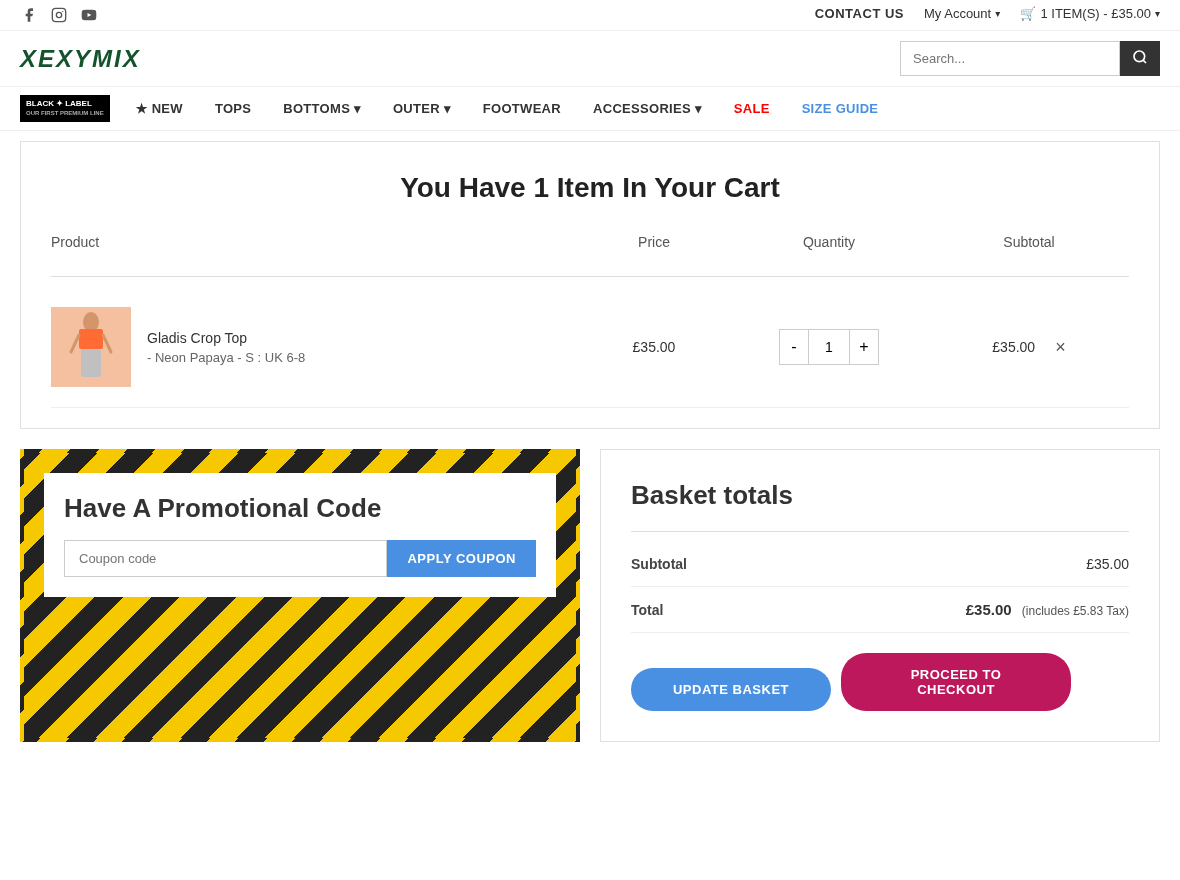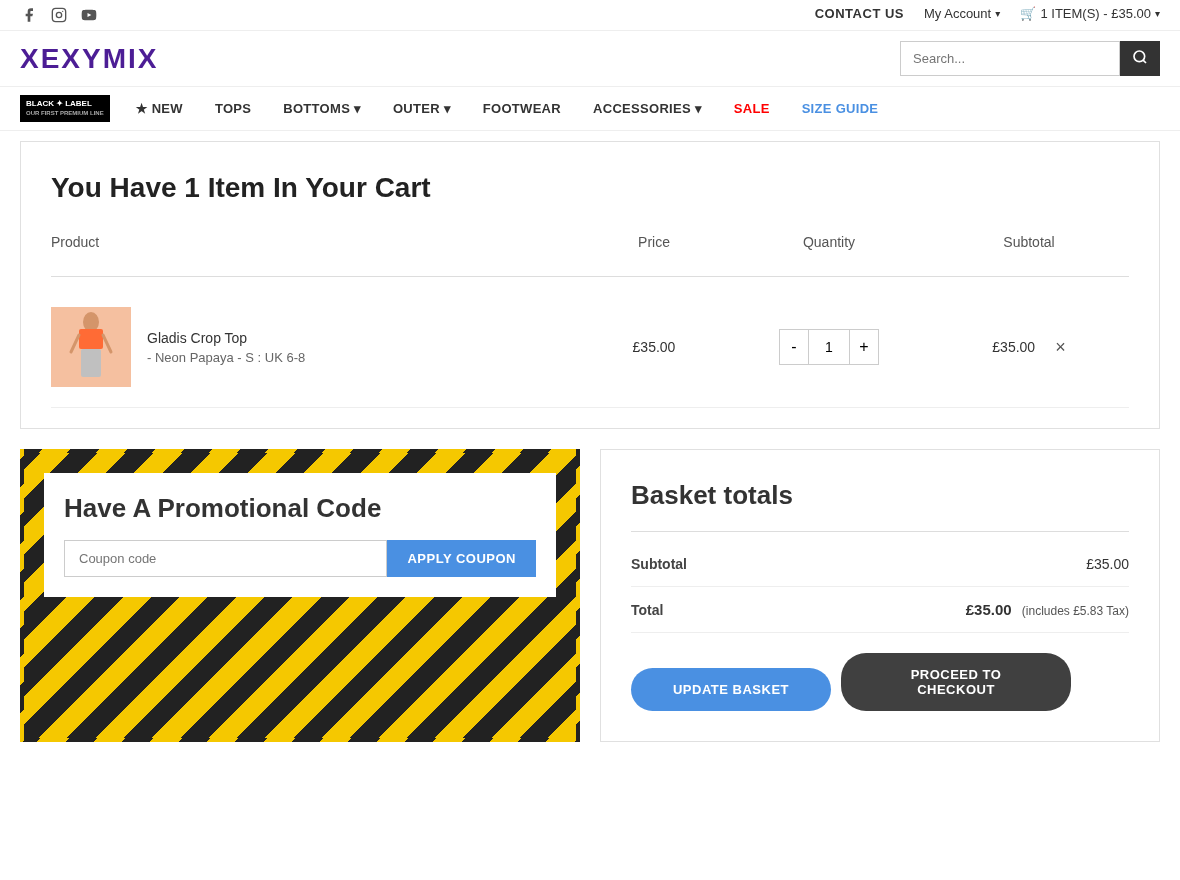--- a/index.html
+++ b/index.html
@@ -22,21 +22,21 @@
     .cart-link { text-decoration: none; color: #333; font-size: 13px; display: flex; align-items: center; gap: 4px; }
     .chevron-down { font-size: 10px; }
 
     
     .header {
       display: flex;
       align-items: center;
       padding: 10px 20px;
       gap: 20px;
     }
-    .logo { font-size: 28px; font-weight: 900; letter-spacing: 2px; color: #4c1d95; text-decoration: none; flex: 0 0 auto; }
+    .logo { font-size: 24px; font-weight: 900; letter-spacing: 2px; color: #14532d; text-decoration: none; flex: 0 0 auto; font-style: italic; }
     .search-wrapper { display: flex; margin-left: auto; }
     .search-input {
       border: 1px solid #ccc;
       padding: 8px 12px;
       font-size: 13px;
       width: 220px;
       outline: none;
       color: #999;
     }
     .search-btn {
@@ -90,20 +90,21 @@
     .cart-section {
       border: 1px solid #e0e0e0;
       padding: 30px 30px 20px 30px;
       margin-bottom: 20px;
     }
     .cart-title {
       font-size: 28px;
       font-weight: 700;
       margin-bottom: 30px;
       color: #222;
+      text-align: center;
     }
     .cart-table-header {
       display: grid;
       grid-template-columns: 1fr 150px 200px 200px;
       border-bottom: 1px solid #ddd;
       padding-bottom: 26px;
       margin-bottom: 10px;
     }
     .cart-table-header span {
       font-size: 14px;
@@ -234,21 +235,21 @@
       border: none;
       padding: 14px 30px;
       font-size: 13px;
       font-weight: 700;
       cursor: pointer;
       letter-spacing: 0.5px;
       border-radius: 25px;
       width: 200px;
     }
     .checkout-btn {
-      background: #404040;
+      background: #be185d;
       color: #fff;
       border: none;
       padding: 14px 30px;
       font-size: 13px;
       font-weight: 700;
       cursor: pointer;
       letter-spacing: 0.5px;
       border-radius: 25px;
       width: 230px;
     }

